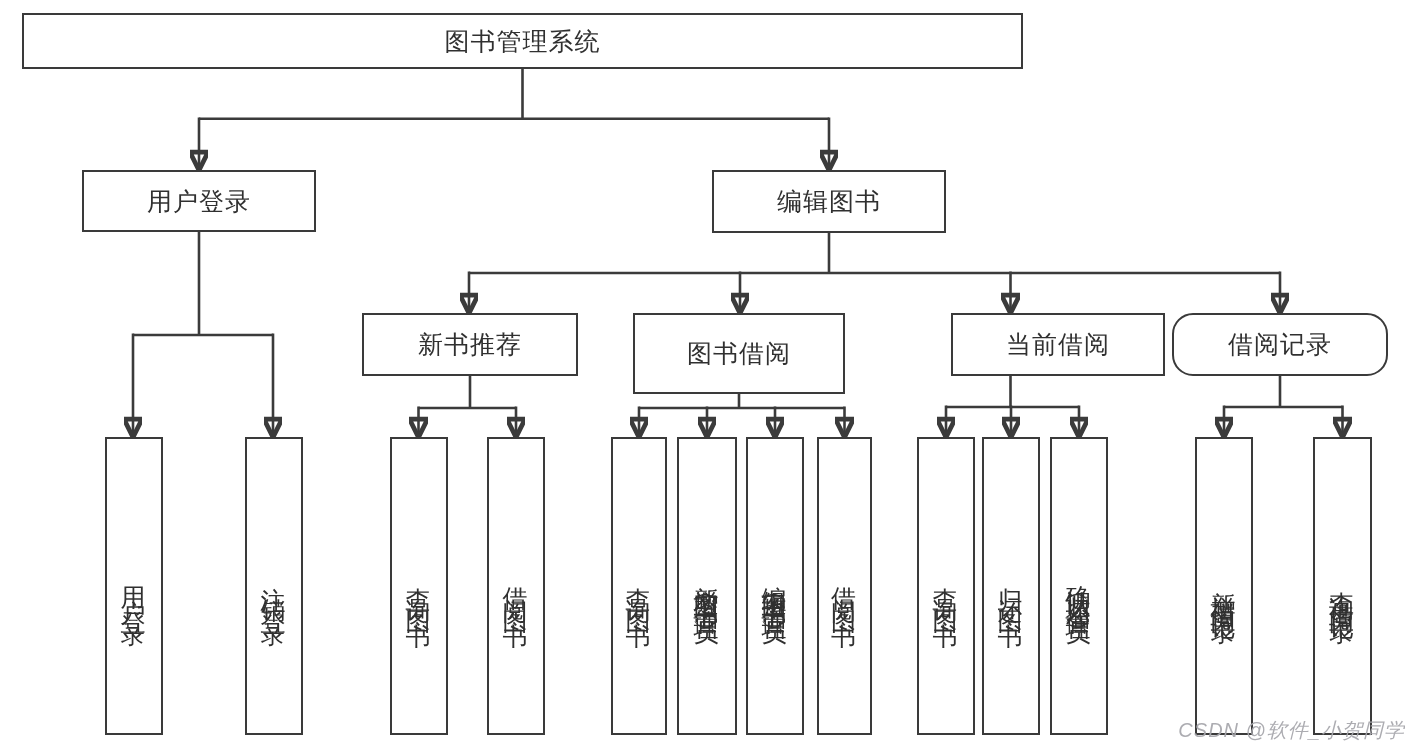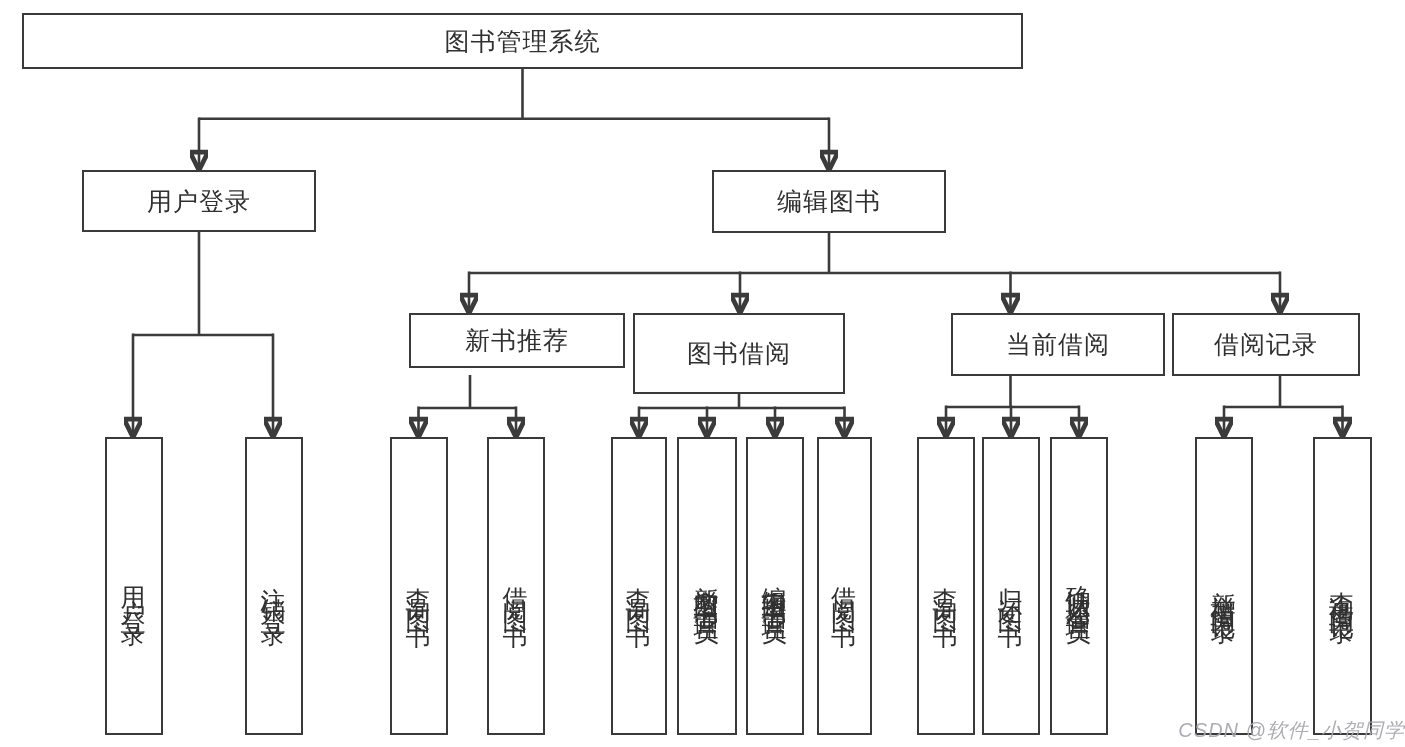--- a/index.html
+++ b/index.html
@@ -105,30 +105,30 @@
     <span>图书管理系统</span>
   </div>
 
   <div class="node" style="left:82px; top:170px; width:234px; height:62px;">
     <span>用户登录</span>
   </div>
   <div class="node" style="left:712px; top:170px; width:234px; height:63px;">
     <span>编辑图书</span>
   </div>
 
-  <div class="node" style="left:362px; top:313px; width:216px; height:55px;margin-left:47px;">
+  <div class="node" style="left:362px; top:313px; width:216px; height:63px;">
     <span>新书推荐</span>
   </div>
   <div class="node" style="left:633px; top:313px; width:212px; height:81px;">
     <span>图书借阅</span>
   </div>
   <div class="node" style="left:903px; top:313px; width:214px; height:63px;margin-left:48px;">
     <span>当前借阅</span>
   </div>
-  <div class="node" style="left:1172px; top:313px; width:188px; height:63px;">
+  <div class="node" style="left:1172px; top:313px; width:216px; height:63px;border-radius:21px;">
     <span>借阅记录</span>
   </div>
 
   <div class="node leaf" style="left:105px; top:437px; width:58px; height:298px;">
     <span class="vtext v4">用户登录</span>
   </div>
   <div class="node leaf" style="left:245px; top:437px; width:58px; height:298px;">
     <span class="vtext v4">注销登录</span>
   </div>
 

